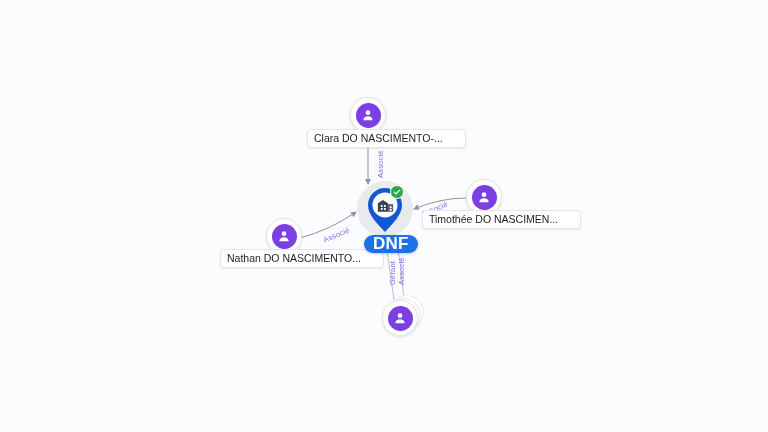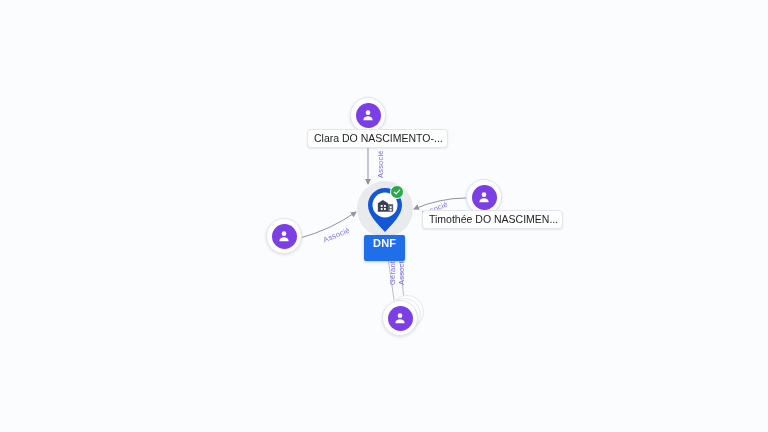--- a/index.html
+++ b/index.html
@@ -66,21 +66,21 @@
     box-sizing: border-box;
     z-index: 4;
   }
 
   
   .node-label {
     position: absolute;
     background: #ffffff;
     border: 1px solid #e4e6eb;
     border-radius: 4px;
-    padding: 2px 4px 3px 6px;
+    padding: 2px 22px 3px 6px;
     font-size: 10.5px;
     line-height: 12px;
     color: #1d1d1f;
     white-space: nowrap;
     box-shadow: 0 1px 2px rgba(40,50,80,0.10);
     z-index: 7;
     box-sizing: border-box;
   }
 
   
@@ -132,25 +132,25 @@
     align-items: center;
     justify-content: center;
   }
 
   #company-chip {
     position: absolute;
     left: 364px;
     top: 235px;
     background: #1e6fe8;
     color: #ffffff;
-    font-size: 11px;
+    font-size: 17px;
     line-height: 13px;
     font-weight: bold;
-    padding: 2px 9px 11px 9px;
-    border-radius: 2px;
+    padding: 2px 9px 3px 9px;
+    border-radius: 9px;
     z-index: 9;
     box-shadow: 0 1px 3px rgba(30,80,200,0.30);
     letter-spacing: 0.2px;
   }
 
   
   .edge-label {
     position: absolute;
     font-size: 7.5px;
     line-height: 9px;
@@ -215,20 +215,21 @@
   <div class="node-label" style="left:422px; top:210px;">Timothée DO NASCIMEN...</div>
 
   <div class="person-node" style="left:266px; top:218px;">
     <div class="avatar-disc">
       <svg width="14" height="14" viewBox="0 0 24 24" fill="#ffffff">
         <circle cx="12" cy="8" r="4"></circle>
         <path d="M4 21c0-4.4 3.6-7 8-7s8 2.6 8 7z"></path>
       </svg>
     </div>
   </div>
+  <div class="node-label" style="left:220px; top:249px;">Nathan DO NASCIMENTO...</div>
 
   <div class="stack-card" style="left:390px; top:295px;"></div>
   <div class="stack-card" style="left:387px; top:298px;"></div>
   <div class="person-node" style="left:382px; top:300px;">
     <div class="avatar-disc">
       <svg width="14" height="14" viewBox="0 0 24 24" fill="#ffffff">
         <circle cx="12" cy="8" r="4"></circle>
         <path d="M4 21c0-4.4 3.6-7 8-7s8 2.6 8 7z"></path>
       </svg>
     </div>

